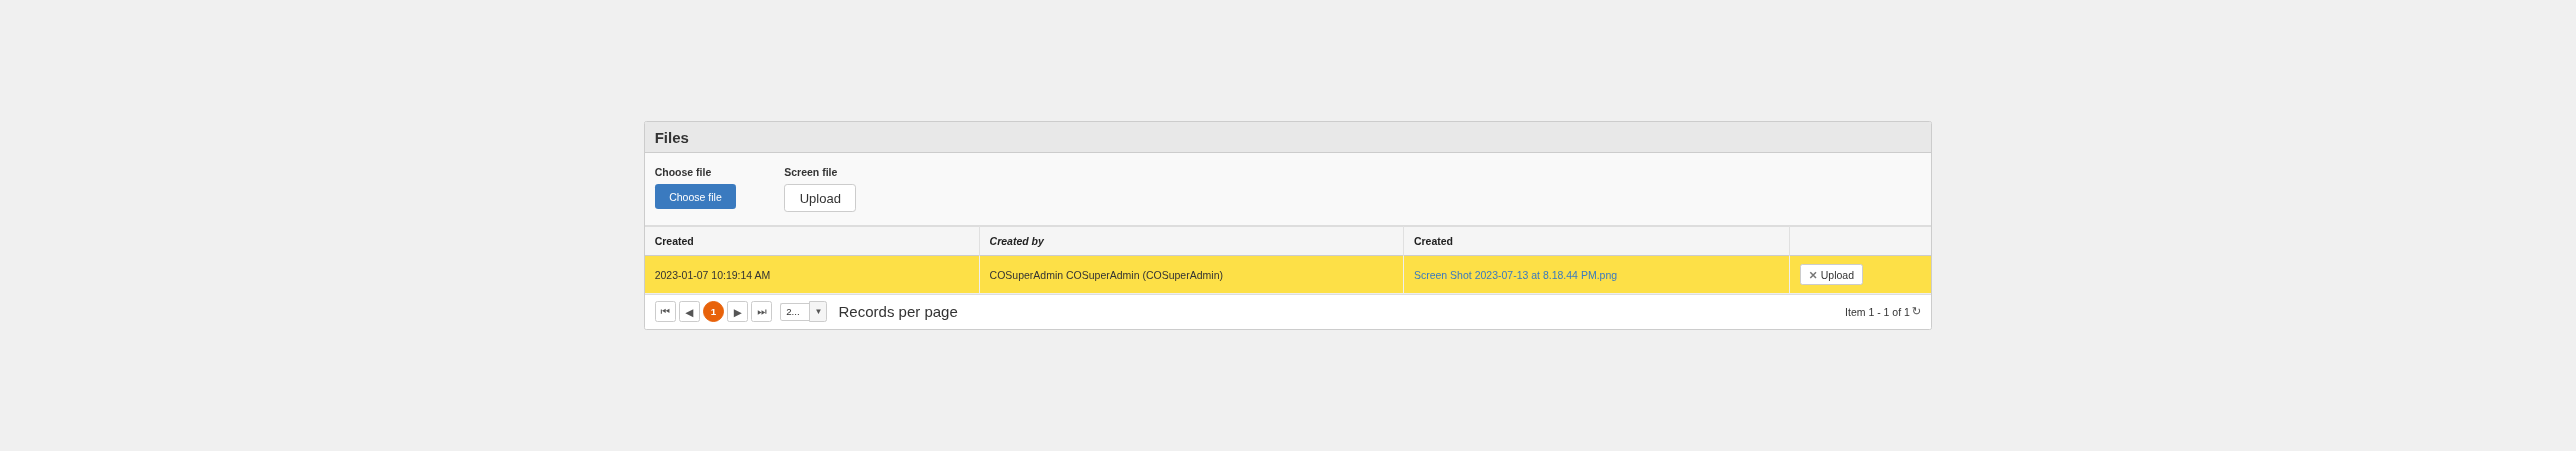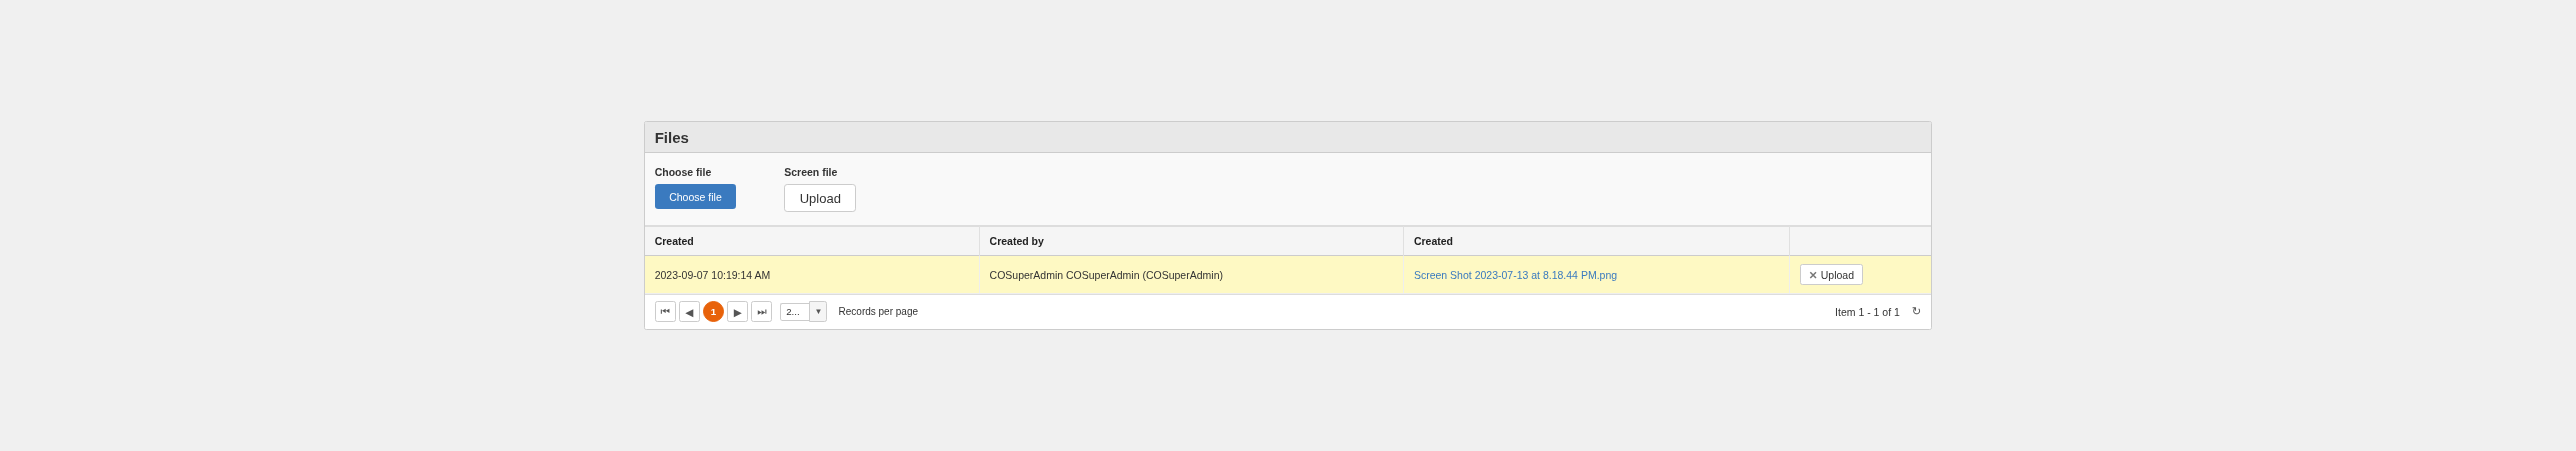--- a/index.html
+++ b/index.html
@@ -81,21 +81,21 @@
       background: #fff;
       color: #333;
       border: 0.8px solid #ccc;
       padding: 5.6px 14.5px;
       border-radius: 3.2px;
       cursor: pointer;
       font-size: 13px;
     }
 
     .table-section {
-      background: #fef9c3;
+      background: #fde047;
     }
 
     .data-table {
       width: 100%;
       border-collapse: collapse;
     }
 
     .data-table thead tr {
       background: #f5f5f5;
       border-top: 0.8px solid #ddd;
@@ -216,41 +216,41 @@
       cursor: pointer;
       border-radius: 0 2.4px 2.4px 0;
       font-size: 8px;
       color: #555;
       height: 21px;
       display: flex;
       align-items: center;
     }
 
     .records-label {
-      font-size: 10px;
+      font-size: 15px;
       color: #333;
       margin-left: 8px;
     }
 
     .pagination-right {
       display: flex;
       align-items: center;
-      gap: 12px;
+      gap: 2px;
       font-size: 10.5px;
       color: #333;
     }
 
     .refresh-icon {
       cursor: pointer;
       color: #555;
       font-size: 11.3px;
     }
 
     .col-created { width: 26%; }
-    .col-createdby { width: 33%; }
+    .col-createdby { width: 33%; font-style: italic; }
     .col-filename { width: 30%; }
     .col-action { width: 11%; }
   </style>
 </head>
 <body>
 
 <div class="page-wrapper">
   <div class="files-panel">
 
     <div class="panel-header">
@@ -278,21 +278,21 @@
         <thead>
           <tr>
             <th class="col-created">Created</th>
             <th class="col-createdby">Created by</th>
             <th class="col-filename">Created</th>
             <th class="col-action"></th>
           </tr>
         </thead>
         <tbody>
           <tr>
-            <td>2023-09-07 10:19:14 AM</td>
+            <td>2023-01-07 10:19:14 AM</td>
             <td>COSuperAdmin COSuperAdmin (COSuperAdmin)</td>
             <td>
               <a class="file-link">Screen Shot 2023-07-13 at 8.18.44 PM.png</a>
             </td>
             <td>
               <button class="delete-btn">
                 <span class="delete-x">✕</span>
                 <span>Upload</span>
               </button>
             </td>

